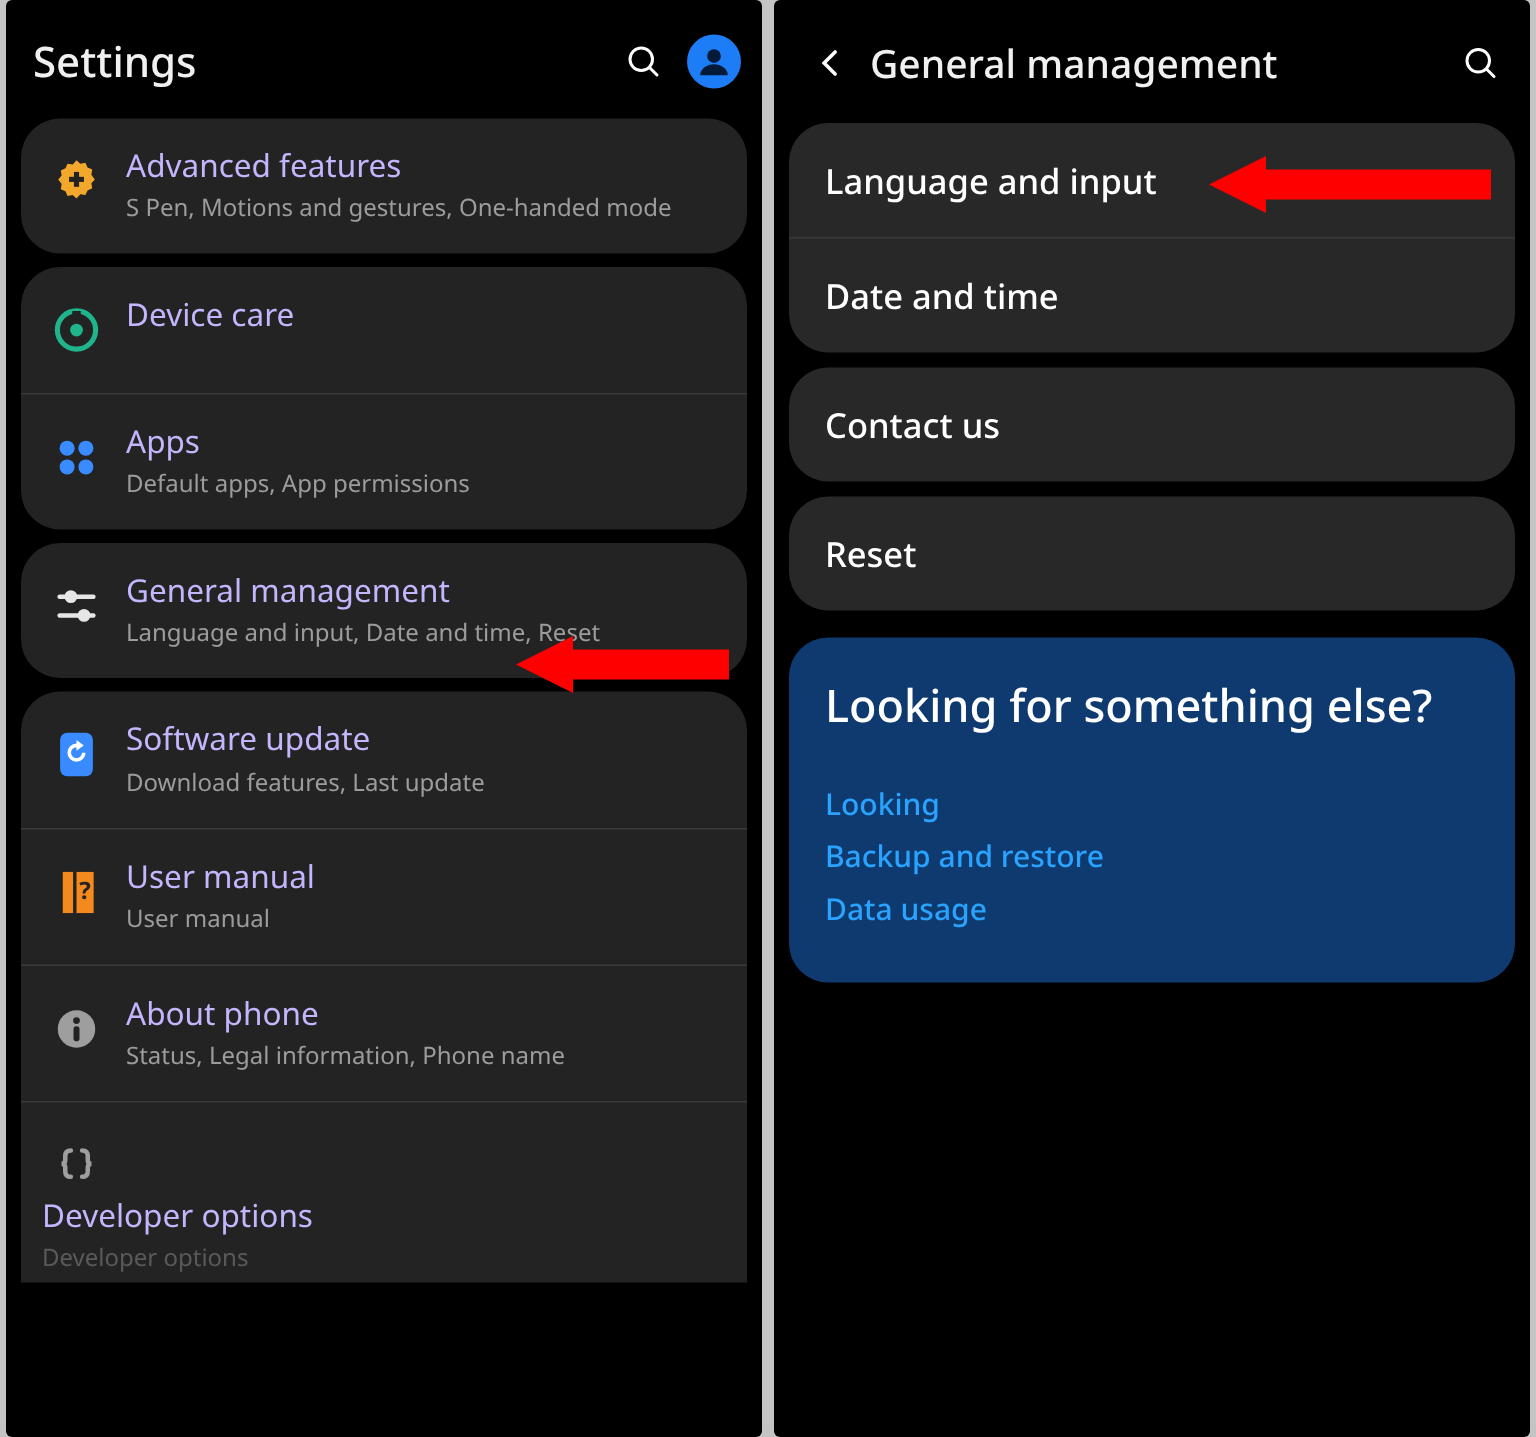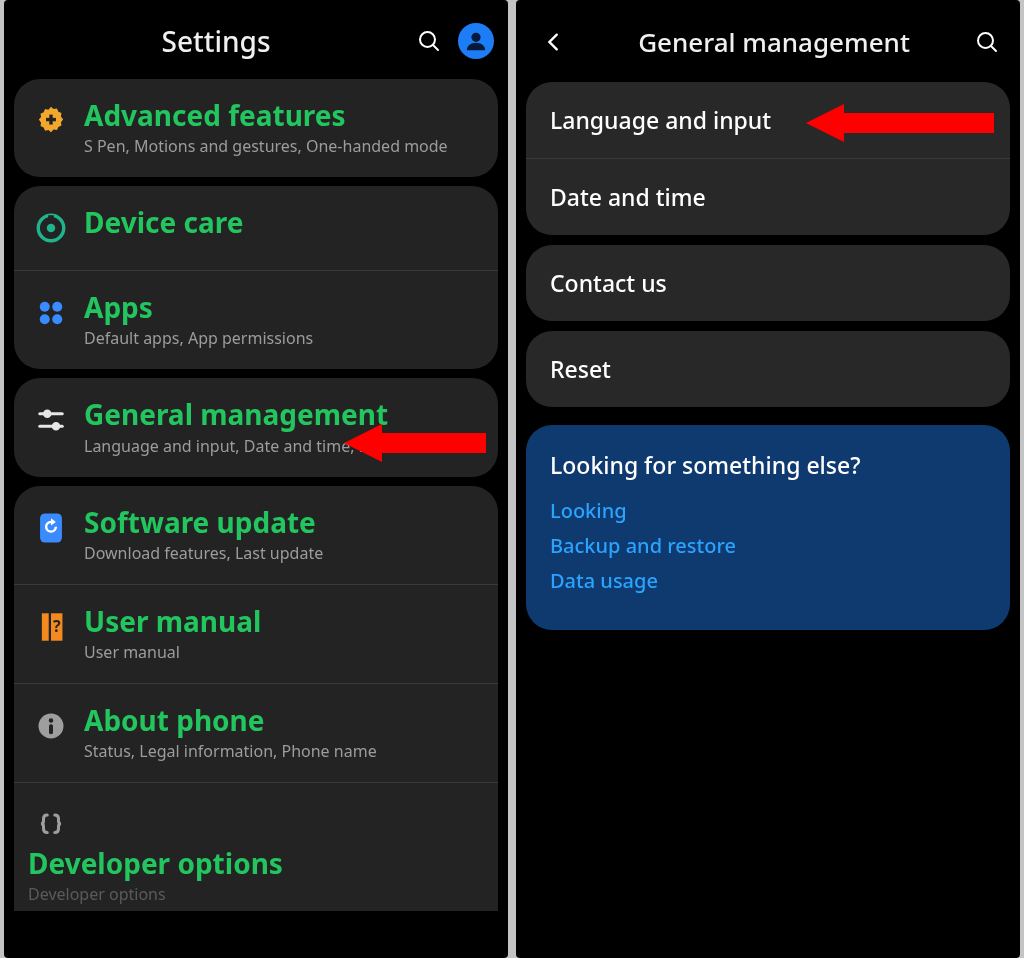--- a/index.html
+++ b/index.html
@@ -2,41 +2,41 @@
 <html><head>
 <meta charset="utf-8">
 <style>
   html,body{margin:0;padding:0;background:#b9b9b9;font-family:system-ui,-apple-system,Segoe UI,Roboto,Helvetica,Arial,sans-serif;}
   .stage{width:1024px;height:958px;box-sizing:border-box;padding:0 4px;background:#c4c4c4;position:relative;}
   .cols{display:flex;gap:8px;height:100%;}
   .phone{flex:1;background:#000000;border-radius:4px;overflow:hidden;color:#eaeaea;position:relative;}
   .phone-inner{padding:0 10px;}
 
   
-  .hdr{display:flex;align-items:center;padding:22px 14px 10px 18px;color:#f0f0f0;text-align:center;}
+  .hdr{display:flex;align-items:center;padding:22px 14px 10px 18px;color:#f0f0f0;}
   .hdr .title{font-size:28px;font-weight:500;flex:1;}
   .hdr .title.sm{font-size:26px;}
   .hdr .icon-btn{width:38px;height:38px;display:flex;align-items:center;justify-content:center;}
   .avatar{width:36px;height:36px;border-radius:50%;background:#1d7df6;display:flex;align-items:center;justify-content:center;margin-left:10px;}
   .back{width:40px;height:40px;display:flex;align-items:center;justify-content:center;margin-right:6px;}
 
   
   .card{background:#232323;border-radius:26px;margin:9px 0;}
   .card .row{display:flex;align-items:flex-start;padding:20px 18px 20px 14px;}
   .card .row + .row{border-top:1px solid #3a3a3a;}
   .ic{width:46px;min-width:46px;height:44px;display:flex;align-items:center;justify-content:center;margin-right:10px;}
-  .tx .t1{font-size:28px;color:#22c55e;font-weight:700;line-height:1.15;}
+  .tx .t1{font-size:21px;color:#c4b5fd;font-weight:400;line-height:1.15;}
   .tx .t2{font-size:16px;color:#9c9c9c;margin-top:4px;}
 
   
   .rcard{background:#282828;border-radius:26px;margin:10px 0;}
   .rcard .rrow{padding:22px 24px;color:#ffffff;font-size:23px;font-weight:500;}
   .rcard .rrow + .rrow{border-top:1px solid #3a3a3a;}
   .sug{background:#0f3a6f;border-radius:26px;padding:24px 24px 28px 24px;margin-top:18px;}
-  .sug .htxt{color:#ffffff;font-size:23px;font-weight:500;margin-bottom:16px;}
+  .sug .htxt{color:#ffffff;font-size:30px;font-weight:500;margin-bottom:32px;}
   .sug .link{color:#2aa3ff;font-size:20px;margin:8px 0;font-weight:500;}
 
   
   .arrow{position:absolute;display:flex;align-items:center;pointer-events:none;}
   .arrow .head{width:0;height:0;border-top:19px solid transparent;border-bottom:19px solid transparent;border-right:38px solid #ff0000;}
   .arrow .shaft{height:20px;background:#ff0000;}
 </style>
 </head>
 <body>
 

